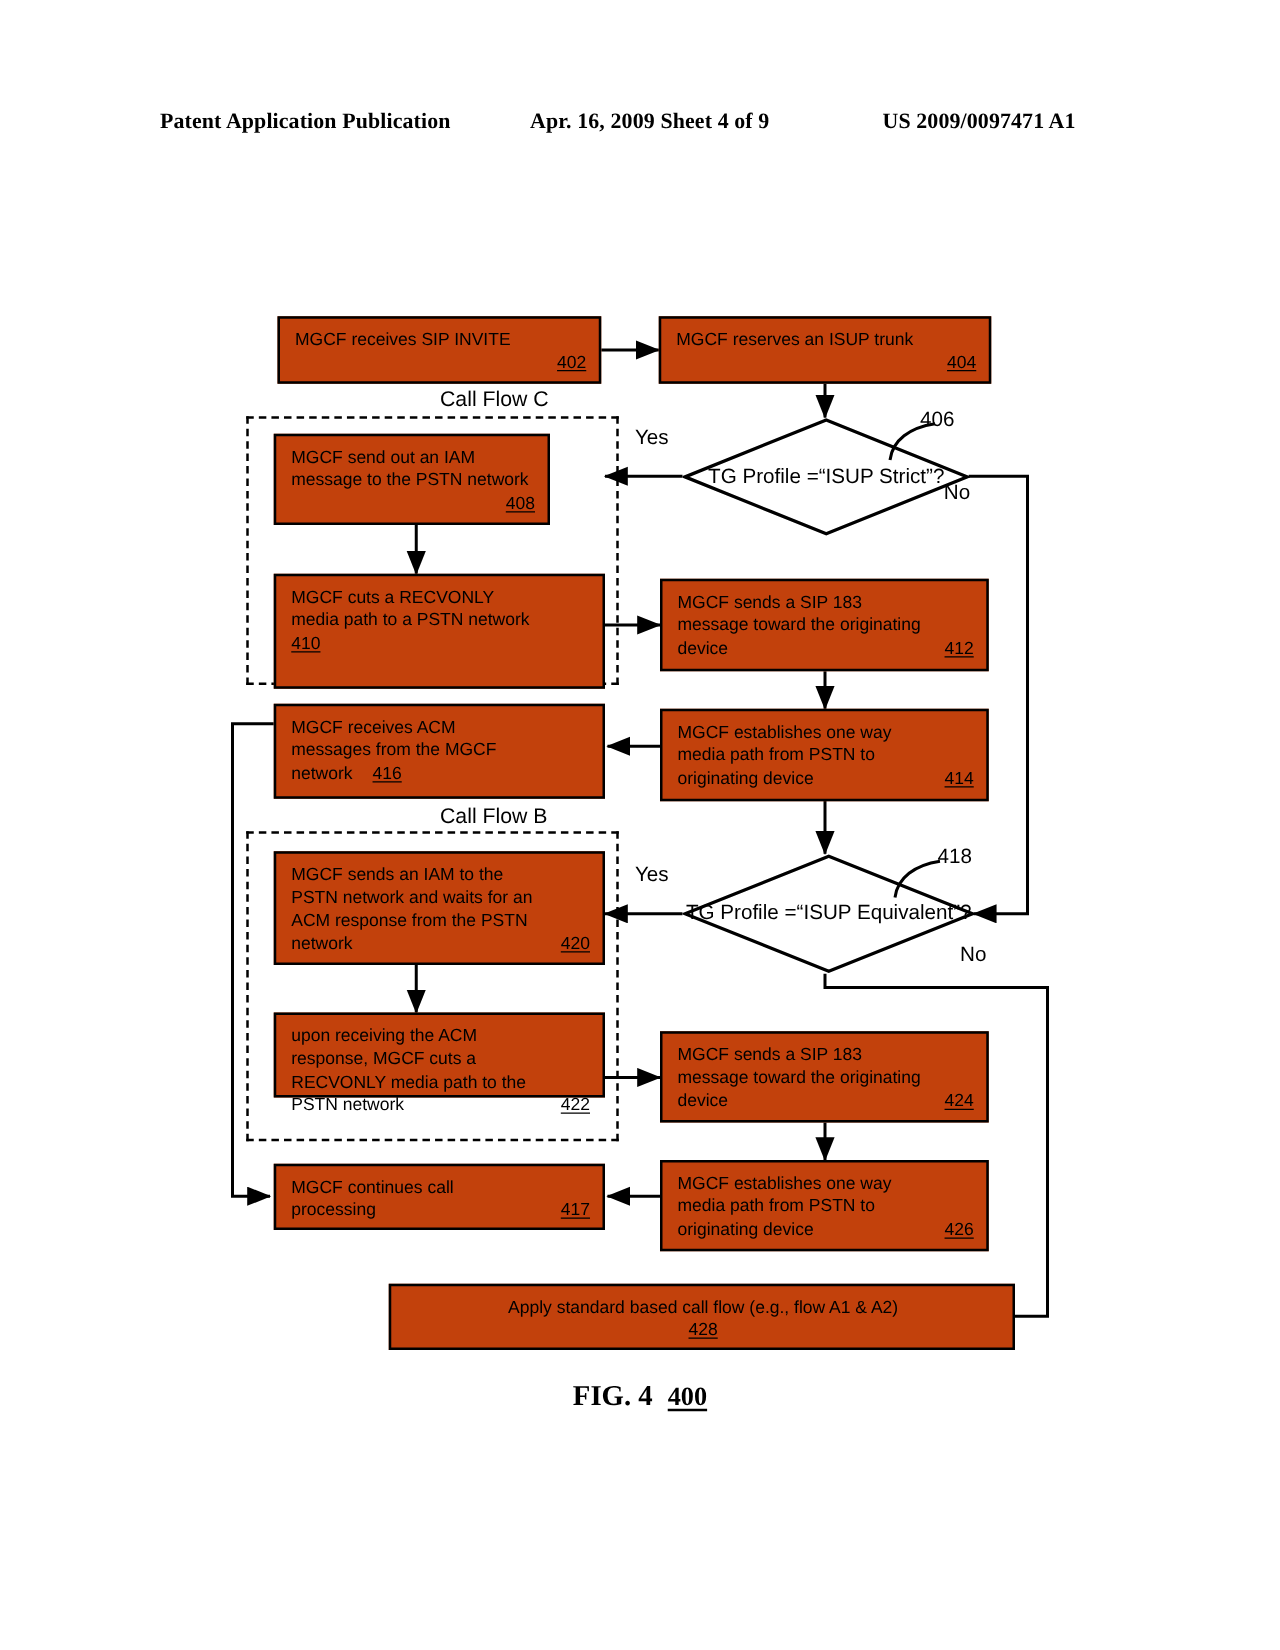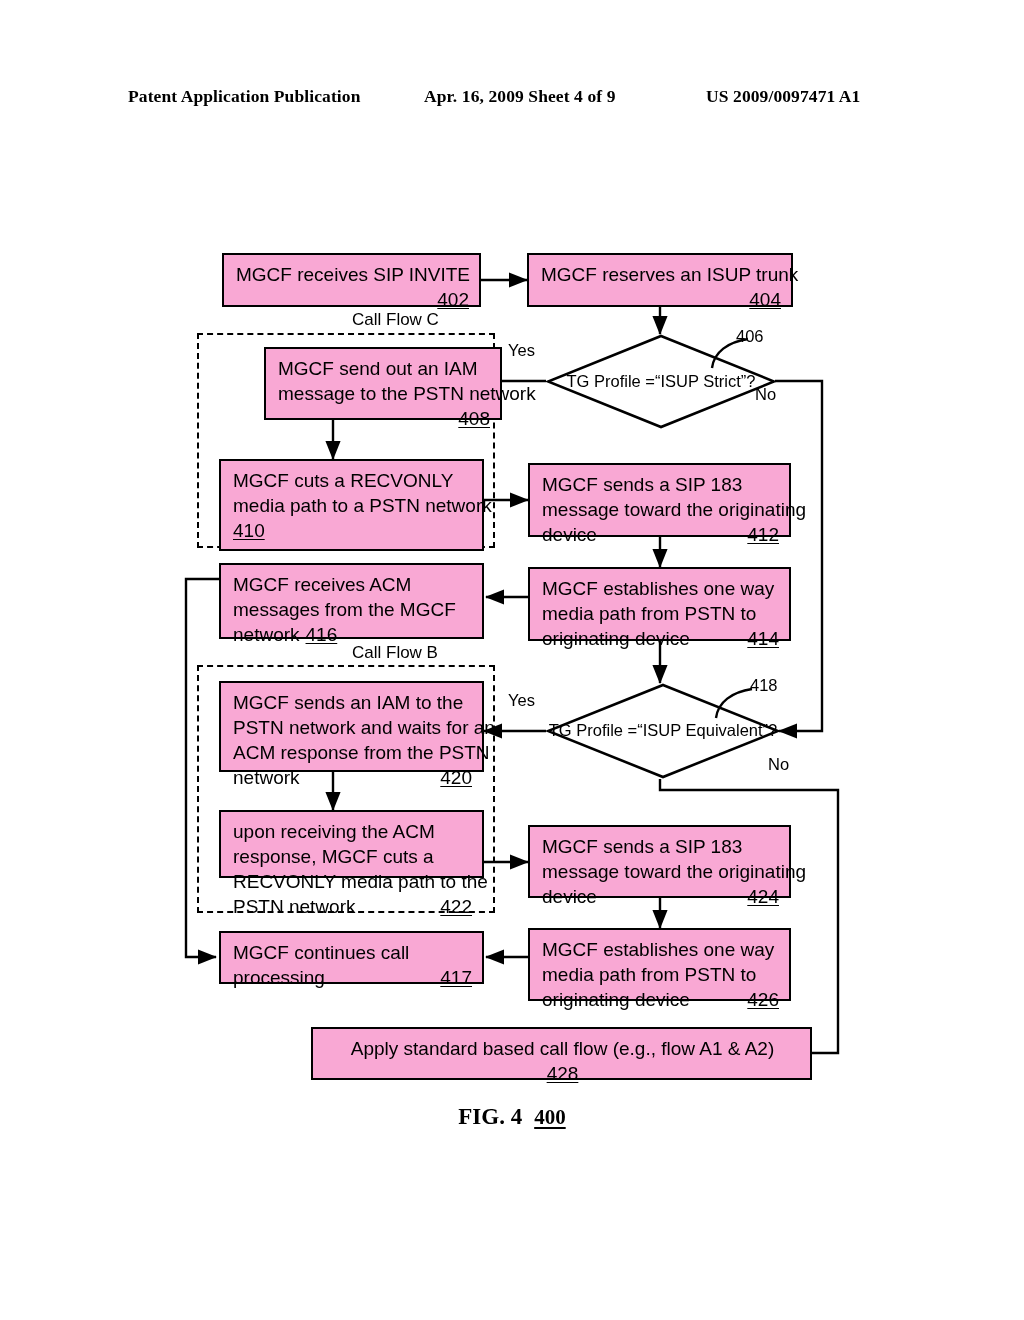--- a/index.html
+++ b/index.html
@@ -41,22 +41,22 @@
     width: 1024px;
     height: 1320px;
   }
   #diagram svg { display: block; }
 
   
   .node {
     position: absolute;
     box-sizing: border-box;
     border: 2.2px solid #000;
-    background: #f9a8d4;
-    font-size: 19px;
+    background: #c2410c;
+    font-size: 14px;
     line-height: 1.32;
     padding: 7px 10px 6px 12px;
   }
   .node .ln { display: block; white-space: nowrap; }
   .node .num {
     text-decoration: underline;
     text-underline-offset: 2px;
   }
   .num-right { display: block; text-align: right; }
   .num-right .num { }
@@ -203,21 +203,21 @@
 <div style="position:absolute; left:708px; top:330px;">
   <svg width="50" height="40" viewBox="0 0 50 40" xmlns="http://www.w3.org/2000/svg">
     <path d="M4,38 C6,22 20,12 40,9" fill="none" stroke="#000" stroke-width="2.4"></path>
   </svg>
 </div>
 <div class="flabel" style="left:736px; top:327px;">406</div>
 
 <div class="flabel" style="left:508px; top:341px;">Yes</div>
 <div class="flabel" style="left:755px; top:385px;">No</div>
 
-<div class="node" style="left:219px; top:347px; width:238px; height:73px;margin-left:45px;">
+<div class="node" style="left:219px; top:347px; width:221px; height:73px;">
   <span class="ln">MGCF send out an IAM</span>
   <span class="ln">message to the PSTN network</span>
   <span class="num-right"><span class="num">408</span></span>
 </div>
 
 <div class="node" style="left:219px; top:459px; width:265px; height:92px;">
   <span class="ln">MGCF cuts a RECVONLY</span>
   <span class="ln">media path to a PSTN network</span>
   <span class="ln"><span class="num">410</span></span>
 </div>
@@ -236,21 +236,21 @@
   <span class="ln">media path from PSTN to</span>
   <span class="ln" style="position:relative;">
     <span>originating device</span>
     <span class="num" style="position:absolute; right:0; top:0;">414</span>
   </span>
 </div>
 
 <div class="node" style="left:219px; top:563px; width:265px; height:76px;">
   <span class="ln">MGCF receives ACM</span>
   <span class="ln">messages from the MGCF</span>
-  <span class="ln"><span>network</span><span class="num" style="margin-left:6px;">416</span></span>
+  <span class="ln"><span>network</span><span class="num" style="margin-left:16px;">416</span></span>
 </div>
 
 <div class="diamond" style="left:546px; top:683px; width:234px; height:96px;">
   <svg width="234" height="96" viewBox="0 0 234 96" xmlns="http://www.w3.org/2000/svg">
     <polygon points="117,2 232,48 117,94 2,48" fill="#fff" stroke="#000" stroke-width="2.6"></polygon>
   </svg>
   <div class="dtext">
     <span>TG Profile =</span>
     <span>“ISUP Equivalent”?</span>
   </div>

